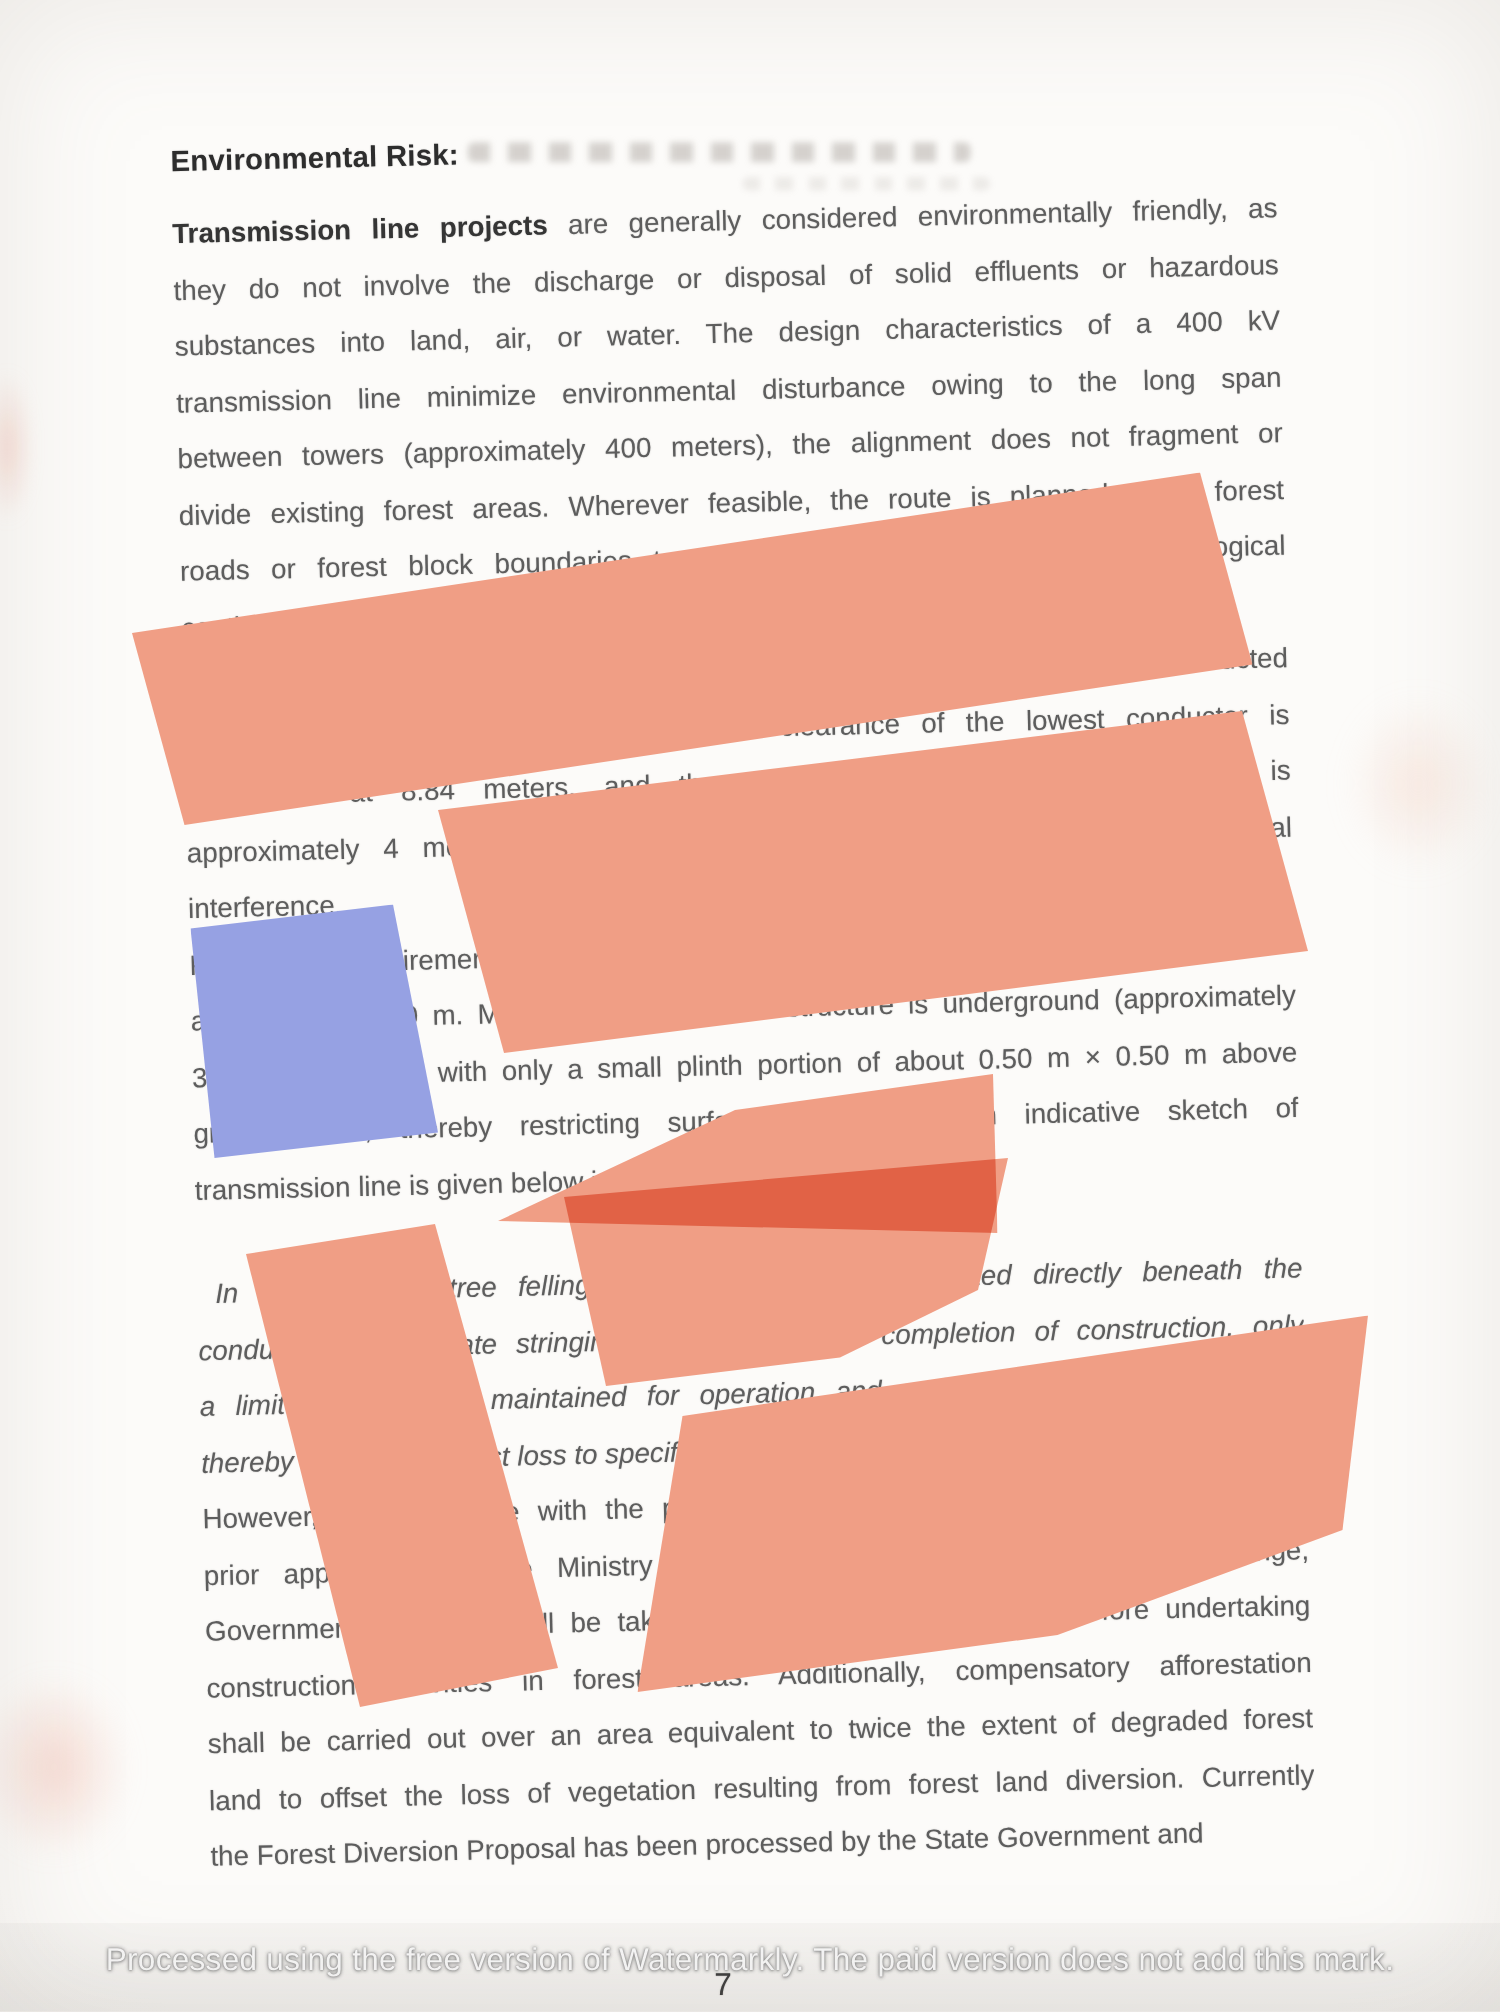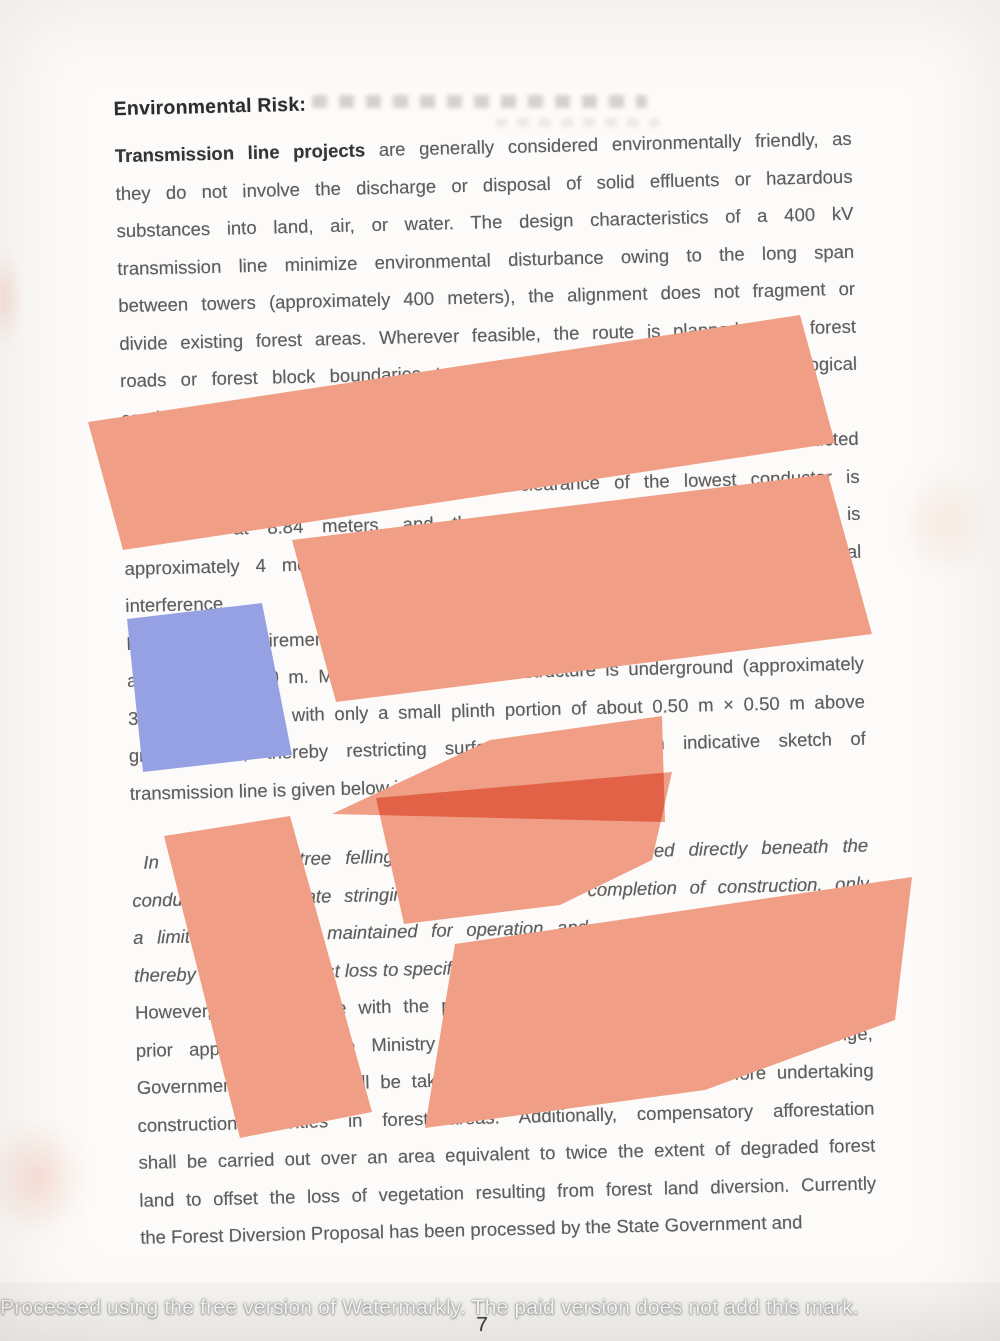--- a/index.html
+++ b/index.html
@@ -45,21 +45,21 @@
     background:radial-gradient(closest-side, rgba(240,185,170,.5), rgba(240,185,170,0));}
   .smudge.s2{left:-14px;top:1118px;width:100px;height:120px;filter:blur(9px);
     background:radial-gradient(closest-side, rgba(242,190,175,.5), rgba(242,190,175,0));}
   .smudge.s3{left:898px;top:465px;width:95px;height:115px;filter:blur(10px);
     background:radial-gradient(closest-side, rgba(243,206,190,.4), rgba(243,206,190,0));}
   .smudge.s4{left:0;top:1282px;width:1000px;height:59px;
     background:linear-gradient(rgba(190,186,180,.10), rgba(172,168,162,.18));}
   
   .watermark{
     position:absolute;left:0;right:0;top:1292px;height:30px;z-index:5;
-    text-align:left;font-size:21px;letter-spacing:.2px;line-height:30px;
+    text-align:center;font-size:21px;letter-spacing:.2px;line-height:30px;
     color:rgba(252,252,252,.95);
     text-shadow:0 0 3px rgba(140,140,140,.95), 0 0 1px rgba(120,120,120,.9), 0 1px 2px rgba(150,150,150,.8);
     font-family:"Liberation Sans", sans-serif;
   }
   .pagenum{
     position:absolute;left:452px;top:1312px;width:60px;z-index:5;
     text-align:center;font-size:21px;color:#3d3d3d;
     text-shadow:0 0 1px rgba(61,61,61,.4);
   }
 </style>

